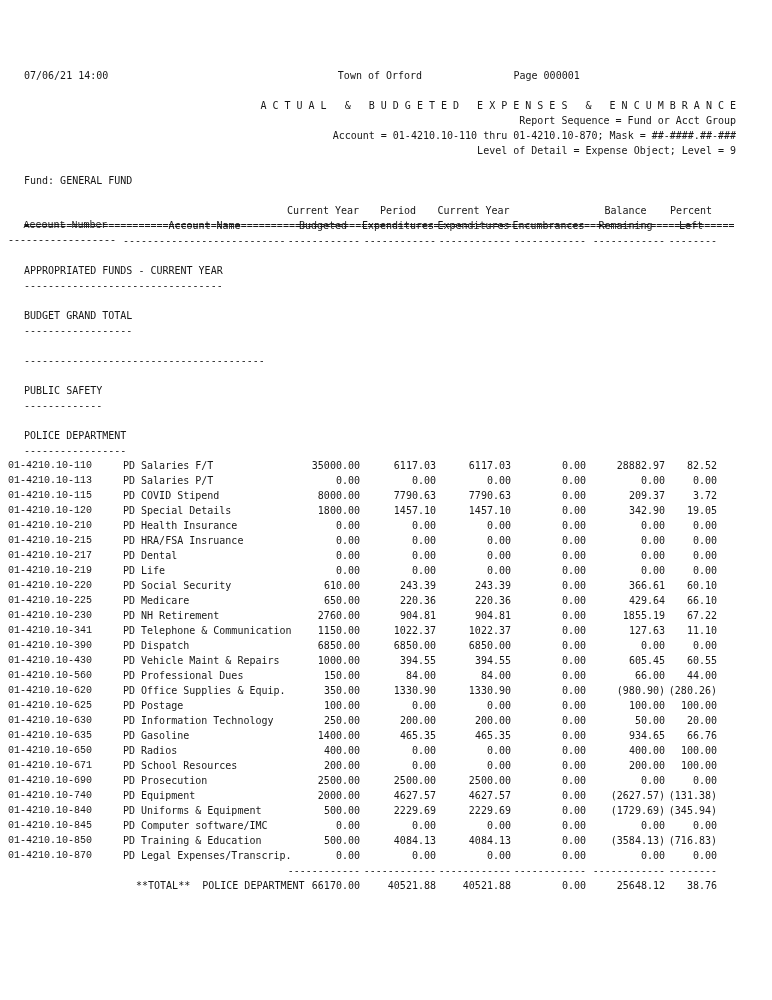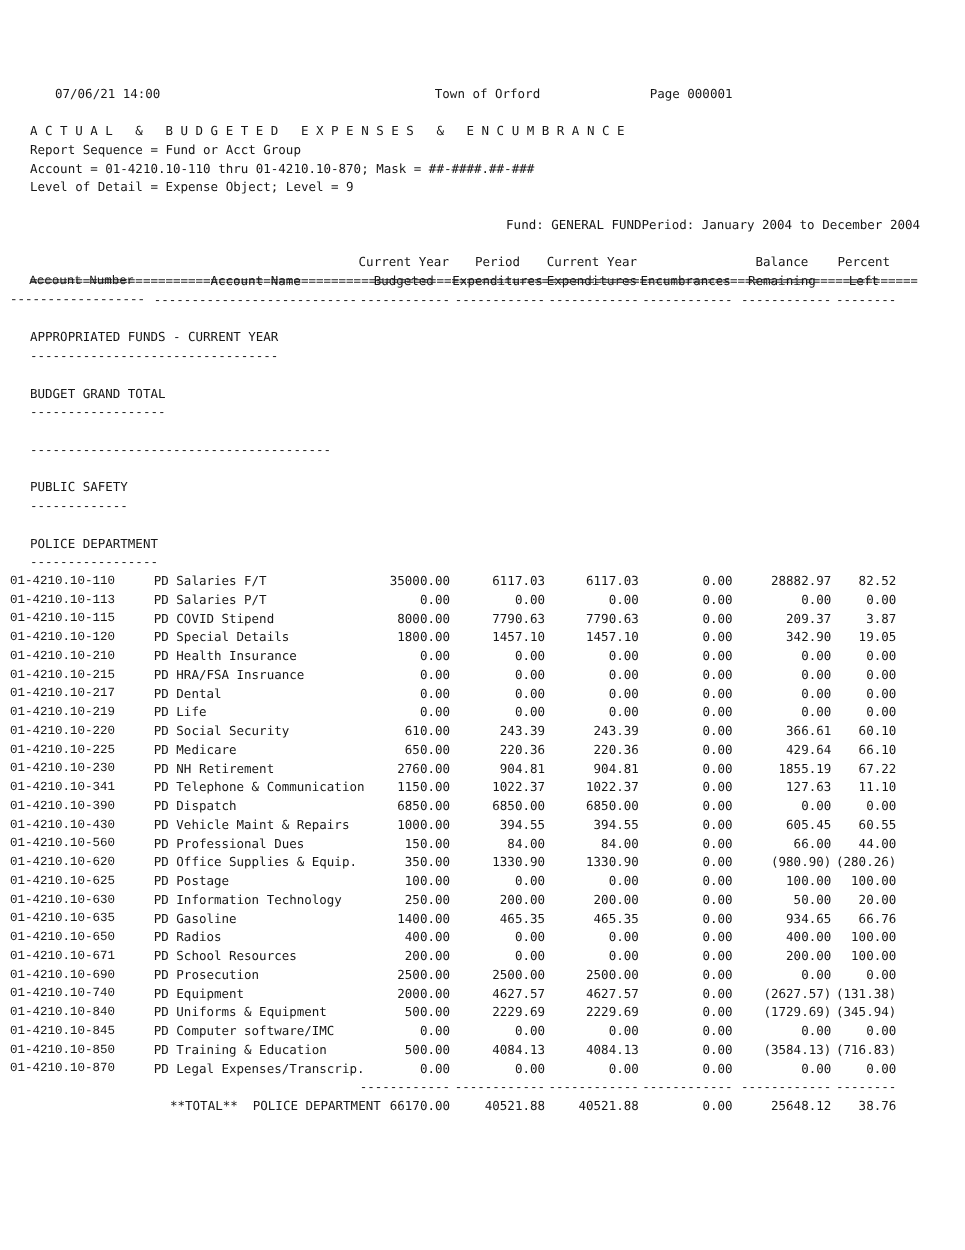--- a/index.html
+++ b/index.html
@@ -6,26 +6,26 @@
   body{
     width:772px;height:1000px;background:#ffffff;
     font-family:"DejaVu Sans Mono","Liberation Mono",monospace;
   }
   .page{
     position:relative;width:772px;height:1000px;background:#fff;color:#161616;
     font-size:10px;line-height:15px;box-sizing:border-box;padding-top:68px;
   }
   .line{height:15px;white-space:pre;padding-left:24px;padding-right:36px;overflow:visible;}
   .blank{height:15px;}
-  .center{text-align:left;}
-  .header-line{display:flex;margin-left:20px;}
+  .center{text-align:right;}
+  .header-line{display:flex;}
   .hl-left{flex:1;text-align:left;}
   .hl-center{flex:1.2;text-align:center;}
   .hl-right{flex:1;}
-  .fund-line{display:flex;justify-content:flex-end;}
+  .fund-line{display:flex;justify-content:space-between;flex-direction:column;}
   .rule-inner{display:block;width:710px;overflow:hidden;height:15px;}
   .row{display:flex;height:15px;line-height:15px;padding-left:8px;white-space:pre;}
   .c{display:block;white-space:pre;overflow:visible;}
   .c1{width:115px;font-family:Liberation Mono, monospace;}
   .c2{width:163px;}
   .c3{width:74px;text-align:right;}
   .c4{width:76px;text-align:right;}
   .c5{width:75px;text-align:right;}
   .c6{width:75px;text-align:right;}
   .c7{width:79px;text-align:right;}
@@ -48,21 +48,20 @@
 
   <div class="line center">A C T U A L   &amp;   B U D G E T E D   E X P E N S E S   &amp;   E N C U M B R A N C E</div>
   <div class="line center">Report Sequence = Fund or Acct Group</div>
   <div class="line center">Account = 01-4210.10-110 thru 01-4210.10-870; Mask = ##-####.##-###</div>
   <div class="line center">Level of Detail = Expense Object; Level = 9</div>
 
   <div class="line blank"></div>
 
   <div class="line fund-line">
     <span>Fund: GENERAL FUND</span>
-    <span>Period: January 2004 to December 2004</span>
   </div>
 
   <div class="line">
     <span class="rule-inner">=============================================================================================================================</span>
   </div>
 
   <div>
       <div class="row r-head"><span class="c c1"></span><span class="c c2"></span><span class="c c3">Current Year</span><span class="c c4">Period</span><span class="c c5">Current Year</span><span class="c c6"></span><span class="c c7">Balance</span><span class="c c8">Percent</span></div>
       <div class="row r-head"><span class="c c1">Account Number</span><span class="c c2">Account Name</span><span class="c c3">Budgeted</span><span class="c c4">Expenditures</span><span class="c c5">Expenditures</span><span class="c c6">Encumbrances</span><span class="c c7">Remaining</span><span class="c c8">Left</span></div>
       <div class="row r-dash"><span class="c c1">------------------</span><span class="c c2">---------------------------</span><span class="c c3">------------</span><span class="c c4">------------</span><span class="c c5">------------</span><span class="c c6">------------</span><span class="c c7">------------</span><span class="c c8">--------</span></div>
@@ -82,21 +81,21 @@
       <div class="line">PUBLIC SAFETY</div>
       <div class="line">-------------</div>
       <div class="line blank"></div>
       <div class="line">POLICE DEPARTMENT</div>
       <div class="line">-----------------</div>
     </div>
 
   <div>
       <div class="row r-data"><span class="c c1">01-4210.10-110</span><span class="c c2">PD Salaries F/T</span><span class="c c3">35000.00</span><span class="c c4">6117.03</span><span class="c c5">6117.03</span><span class="c c6">0.00</span><span class="c c7">28882.97</span><span class="c c8">82.52</span></div>
       <div class="row r-data"><span class="c c1">01-4210.10-113</span><span class="c c2">PD Salaries P/T</span><span class="c c3">0.00</span><span class="c c4">0.00</span><span class="c c5">0.00</span><span class="c c6">0.00</span><span class="c c7">0.00</span><span class="c c8">0.00</span></div>
-      <div class="row r-data"><span class="c c1">01-4210.10-115</span><span class="c c2">PD COVID Stipend</span><span class="c c3">8000.00</span><span class="c c4">7790.63</span><span class="c c5">7790.63</span><span class="c c6">0.00</span><span class="c c7">209.37</span><span class="c c8">3.87</span></div>
+      <div class="row r-data"><span class="c c1">01-4210.10-115</span><span class="c c2">PD COVID Stipend</span><span class="c c3">8000.00</span><span class="c c4">7790.63</span><span class="c c5">7790.63</span><span class="c c6">0.00</span><span class="c c7">209.37</span><span class="c c8">3.72</span></div>
       <div class="row r-data"><span class="c c1">01-4210.10-120</span><span class="c c2">PD Special Details</span><span class="c c3">1800.00</span><span class="c c4">1457.10</span><span class="c c5">1457.10</span><span class="c c6">0.00</span><span class="c c7">342.90</span><span class="c c8">19.05</span></div>
       <div class="row r-data"><span class="c c1">01-4210.10-210</span><span class="c c2">PD Health Insurance</span><span class="c c3">0.00</span><span class="c c4">0.00</span><span class="c c5">0.00</span><span class="c c6">0.00</span><span class="c c7">0.00</span><span class="c c8">0.00</span></div>
       <div class="row r-data"><span class="c c1">01-4210.10-215</span><span class="c c2">PD HRA/FSA Insruance</span><span class="c c3">0.00</span><span class="c c4">0.00</span><span class="c c5">0.00</span><span class="c c6">0.00</span><span class="c c7">0.00</span><span class="c c8">0.00</span></div>
       <div class="row r-data"><span class="c c1">01-4210.10-217</span><span class="c c2">PD Dental</span><span class="c c3">0.00</span><span class="c c4">0.00</span><span class="c c5">0.00</span><span class="c c6">0.00</span><span class="c c7">0.00</span><span class="c c8">0.00</span></div>
       <div class="row r-data"><span class="c c1">01-4210.10-219</span><span class="c c2">PD Life</span><span class="c c3">0.00</span><span class="c c4">0.00</span><span class="c c5">0.00</span><span class="c c6">0.00</span><span class="c c7">0.00</span><span class="c c8">0.00</span></div>
       <div class="row r-data"><span class="c c1">01-4210.10-220</span><span class="c c2">PD Social Security</span><span class="c c3">610.00</span><span class="c c4">243.39</span><span class="c c5">243.39</span><span class="c c6">0.00</span><span class="c c7">366.61</span><span class="c c8">60.10</span></div>
       <div class="row r-data"><span class="c c1">01-4210.10-225</span><span class="c c2">PD Medicare</span><span class="c c3">650.00</span><span class="c c4">220.36</span><span class="c c5">220.36</span><span class="c c6">0.00</span><span class="c c7">429.64</span><span class="c c8">66.10</span></div>
       <div class="row r-data"><span class="c c1">01-4210.10-230</span><span class="c c2">PD NH Retirement</span><span class="c c3">2760.00</span><span class="c c4">904.81</span><span class="c c5">904.81</span><span class="c c6">0.00</span><span class="c c7">1855.19</span><span class="c c8">67.22</span></div>
       <div class="row r-data"><span class="c c1">01-4210.10-341</span><span class="c c2">PD Telephone &amp; Communication</span><span class="c c3">1150.00</span><span class="c c4">1022.37</span><span class="c c5">1022.37</span><span class="c c6">0.00</span><span class="c c7">127.63</span><span class="c c8">11.10</span></div>
       <div class="row r-data"><span class="c c1">01-4210.10-390</span><span class="c c2">PD Dispatch</span><span class="c c3">6850.00</span><span class="c c4">6850.00</span><span class="c c5">6850.00</span><span class="c c6">0.00</span><span class="c c7">0.00</span><span class="c c8">0.00</span></div>

